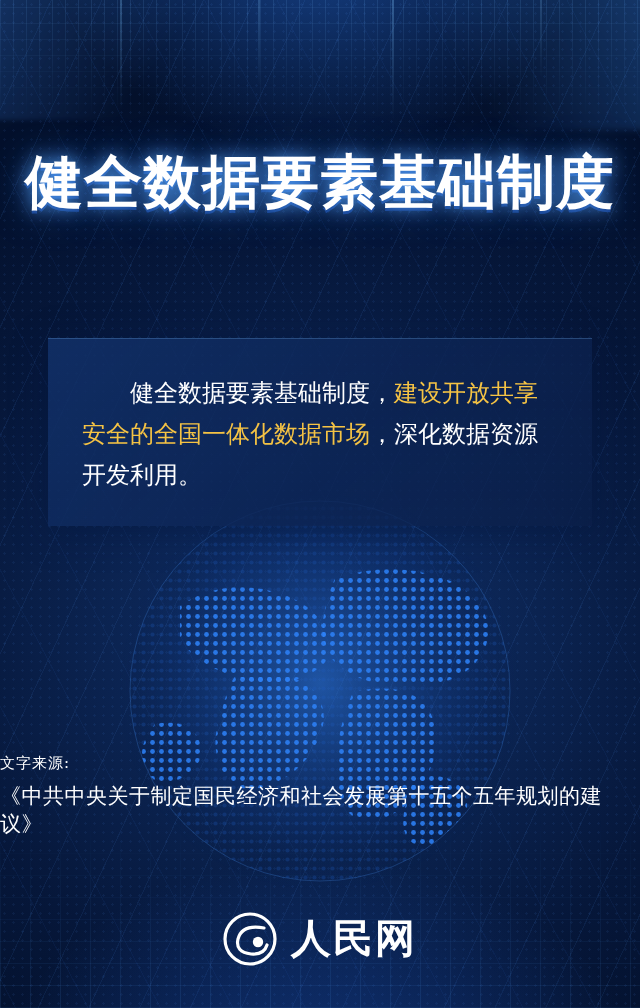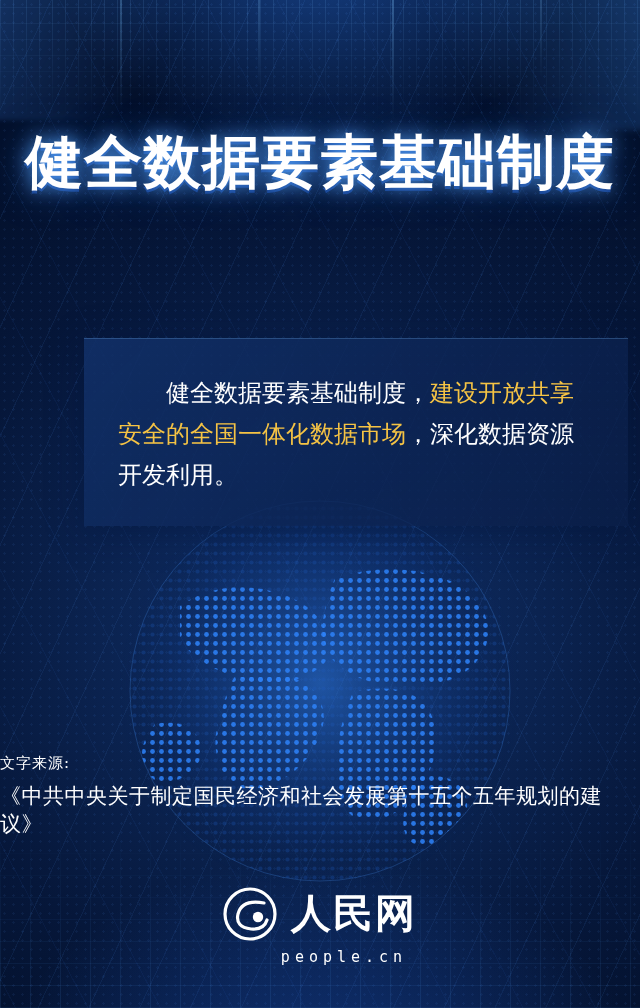--- a/index.html
+++ b/index.html
@@ -97,21 +97,21 @@
   .ray {
     position: absolute;
     background: linear-gradient(to bottom, rgba(130,200,255,0.55), rgba(130,200,255,0));
     width: 2px;
   }
 
   
   .headline {
     position: absolute;
     left: 0; right: 0;
-    top: 124px;
+    top: 144px;
     text-align: center;
     font-family: Liberation Mono, monospace;
     font-weight: bold;
     font-size: 58px;
     letter-spacing: 1px;
     color: #ffffff;
     text-shadow:
       0 0 18px rgba(90,170,255,0.85),
       0 0 36px rgba(50,120,230,0.6),
       0 3px 0 rgba(20,60,140,0.9);
@@ -121,21 +121,20 @@
   .quote-card {
     position: absolute;
     left: 48px;
     top: 338px;
     width: 544px;
     box-sizing: border-box;
     padding: 34px 34px 30px 34px;
     background: linear-gradient(135deg, rgba(17,48,104,0.88) 0%, rgba(12,36,84,0.82) 55%, rgba(10,30,72,0.72) 100%);
     border-top: 1px solid rgba(120,185,255,0.28);
     box-shadow: 0 6px 34px rgba(0,20,60,0.45);
-    margin-left: 36px;
   }
   .quote-text {
     font-family: "DejaVu Sans", "Liberation Sans", sans-serif;
     font-size: 24px;
     line-height: 41px;
     color: #ffffff;
     text-indent: 48px;
   }
   .quote-text .hl {
     color: #f5c344;
@@ -259,16 +258,15 @@
     <div class="logo-row">
       <div class="logo-mark">
         <svg viewBox="0 0 54 54" width="54" height="54">
           <circle cx="27" cy="27" r="25" fill="none" stroke="#ffffff" stroke-width="3.2"></circle>
           <path d="M41 16 q-22 -4 -26 11 q-3 13 13 15 q13 1 16 -9" fill="none" stroke="#ffffff" stroke-width="3.2" stroke-linecap="round"></path>
           <circle cx="35" cy="30" r="5.2" fill="#ffffff"></circle>
         </svg>
       </div>
       <div class="logo-text">人民网</div>
     </div>
-    <div class="logo-domain">people.cn</div>
   </div>
 
 </div>
 
 </body></html>

